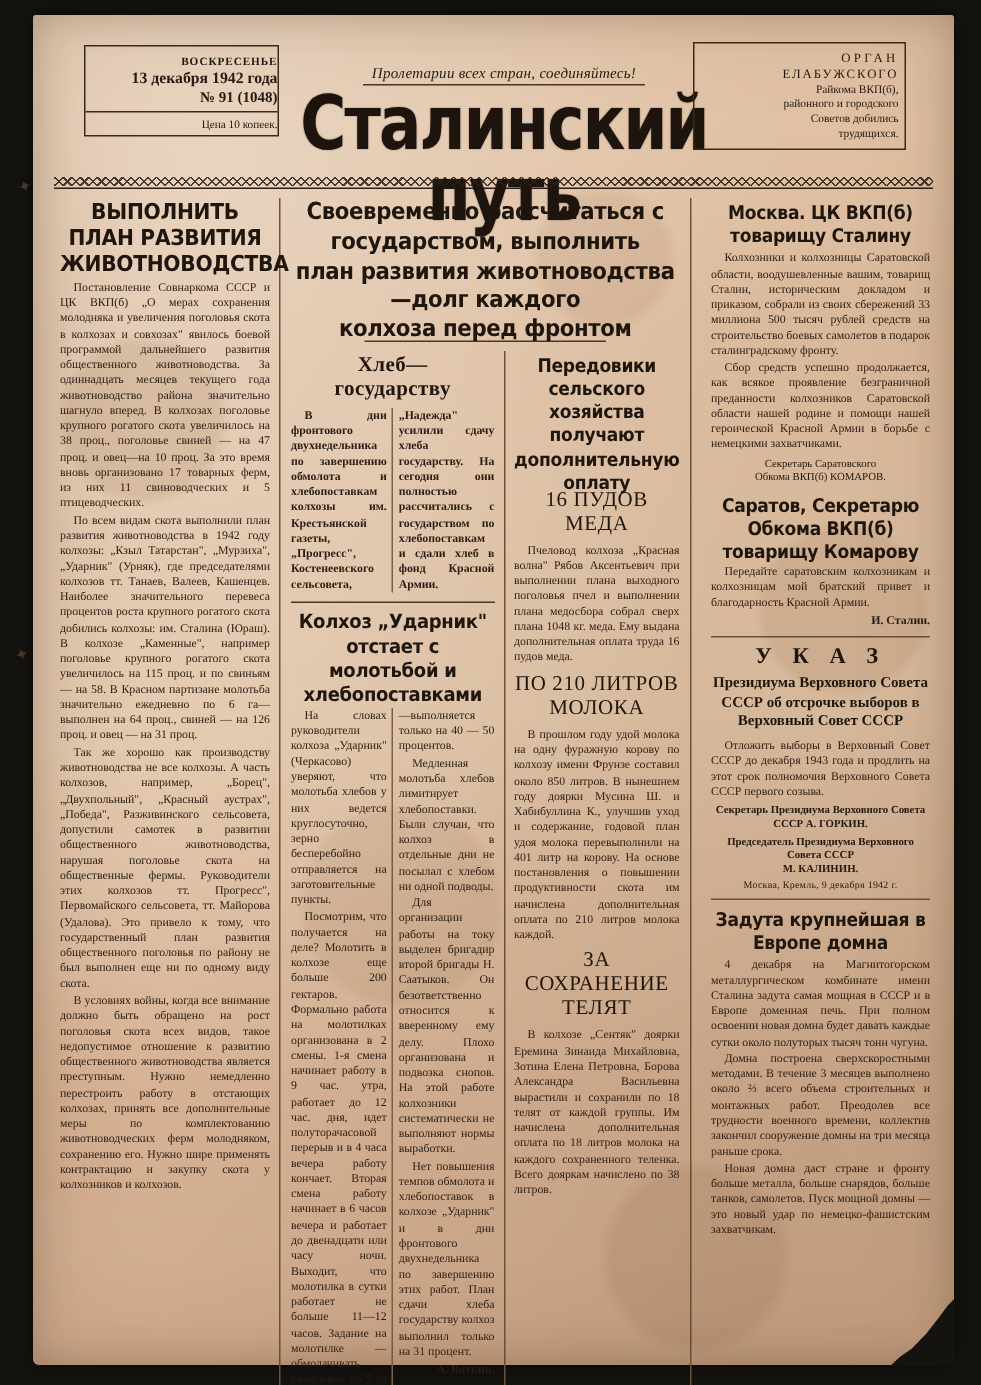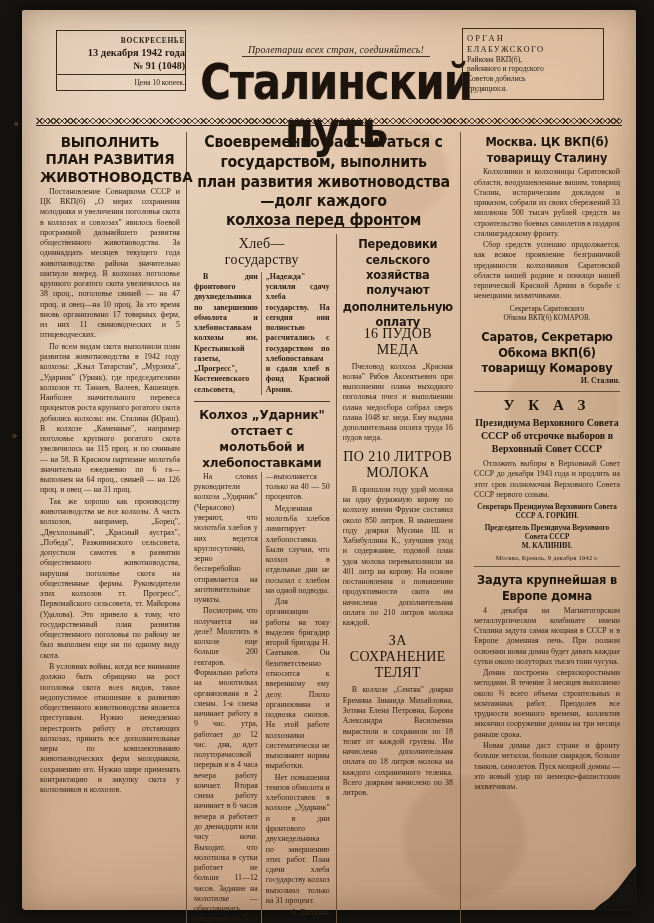--- a/index.html
+++ b/index.html
@@ -74,21 +74,21 @@
   .logo{
     font-family:"DejaVu Sans", sans-serif;
     font-weight:bold;font-size:41px;line-height:.95;
     letter-spacing:-1.2px;margin-top:2px;
     color:#1d140d;
     transform:scaleY(1.22) scaleX(1.02);transform-origin:center top;
     text-shadow:0 0 1px rgba(40,26,16,.55);
   }
   .organbox{
     position:absolute;right:18px;top:4px;width:132px;
-    border:1px solid #3a2a1d;text-align:left;padding:4px 4px 5px;
+    border:1px solid #3a2a1d;text-align:right;padding:4px 4px 5px;
     line-height:1.28;
   }
   .organbox .o1{font-size:8.5px;letter-spacing:2.2px;}
   .organbox .o2{font-size:8.5px;letter-spacing:1.3px;}
   .organbox .o3{font-size:7.6px;}
   .wavy{
     margin:6px 14px 0;height:6px;
     background:
       repeating-linear-gradient(135deg,#2b1f15 0 1px,rgba(0,0,0,0) 1px 4px),
       repeating-linear-gradient(45deg,#2b1f15 0 1px,rgba(0,0,0,0) 1px 4px);
@@ -115,21 +115,21 @@
     font-size:14.2px;line-height:1.25;text-align:center;
     letter-spacing:-.25px;margin:1px 0 4px;
     transform:scaleY(1.1);transform-origin:center top;
   }
   .hl-banner .l2,.hl-banner .l3{display:block;}
   .rule-short{width:62%;margin:5px auto 6px;border-top:1px solid #4b3727;}
   .rule-full{border-top:1px solid #4b3727;margin:6px 0 5px;}
   .rule-thin{border-top:1px solid #6b5239;margin:5px 0;}
 
   .hd-serif{
-    font-family:"Liberation Serif", serif;font-weight:normal;
+    font-family:"Liberation Serif", serif;font-weight:bold;
     font-size:14px;text-align:center;margin:2px 14px 4px;letter-spacing:.3px;
   }
   .hd-sans-c{
     font-family:"DejaVu Sans", sans-serif;font-weight:bold;
     font-size:12px;line-height:1.24;text-align:center;margin:4px 0 5px;
     letter-spacing:-.2px;transform:scaleY(1.08);transform-origin:center top;
   }
   .hd-sans-r{
     font-family:"DejaVu Sans", sans-serif;font-weight:bold;
     font-size:11.4px;line-height:1.24;text-align:center;margin:2px 0 5px;
@@ -271,20 +271,21 @@
             <p>Колхозники и колхозницы Саратовской области, воодушевленные вашим, товарищ Сталин, историческим докладом и приказом, собрали из своих сбережений 33 миллиона 500 тысяч рублей средств на строительство боевых самолетов в подарок сталинградскому фронту.</p>
             <p>Сбор средств успешно продолжается, как всякое проявление безграничной преданности колхозников Саратовской области нашей родине и помощи нашей героической Красной Армии в борьбе с немецкими захватчиками.</p>
           </div>
           <div class="sig-blk">
             <div>Секретарь Саратовского</div>
             <div>Обкома ВКП(б) КОМАРОВ.</div>
           </div>
 
           <h3 class="hd-sans-r" style="margin-top:6px;">Саратов, Секретарю Обкома ВКП(б) товарищу Комарову</h3>
           <div class="tx">
+            <p>Передайте саратовским колхозникам и колхозницам мой братский привет и благодарность Красной Армии.</p>
             <p class="sig">И. Сталин.</p>
           </div>
 
           <div class="rule-thin"></div>
           <h3 class="hd-ukaz">У К А З</h3>
           <h4 class="hd-ukaz-sub">Президиума Верховного Совета СССР об отсрочке выборов в Верховный Совет СССР</h4>
           <div class="tx">
             <p>Отложить выборы в Верховный Совет СССР до декабря 1943 года и продлить на этот срок полномочия Верховного Совета СССР первого созыва.</p>
           </div>
           <div class="sig-blk bold">

